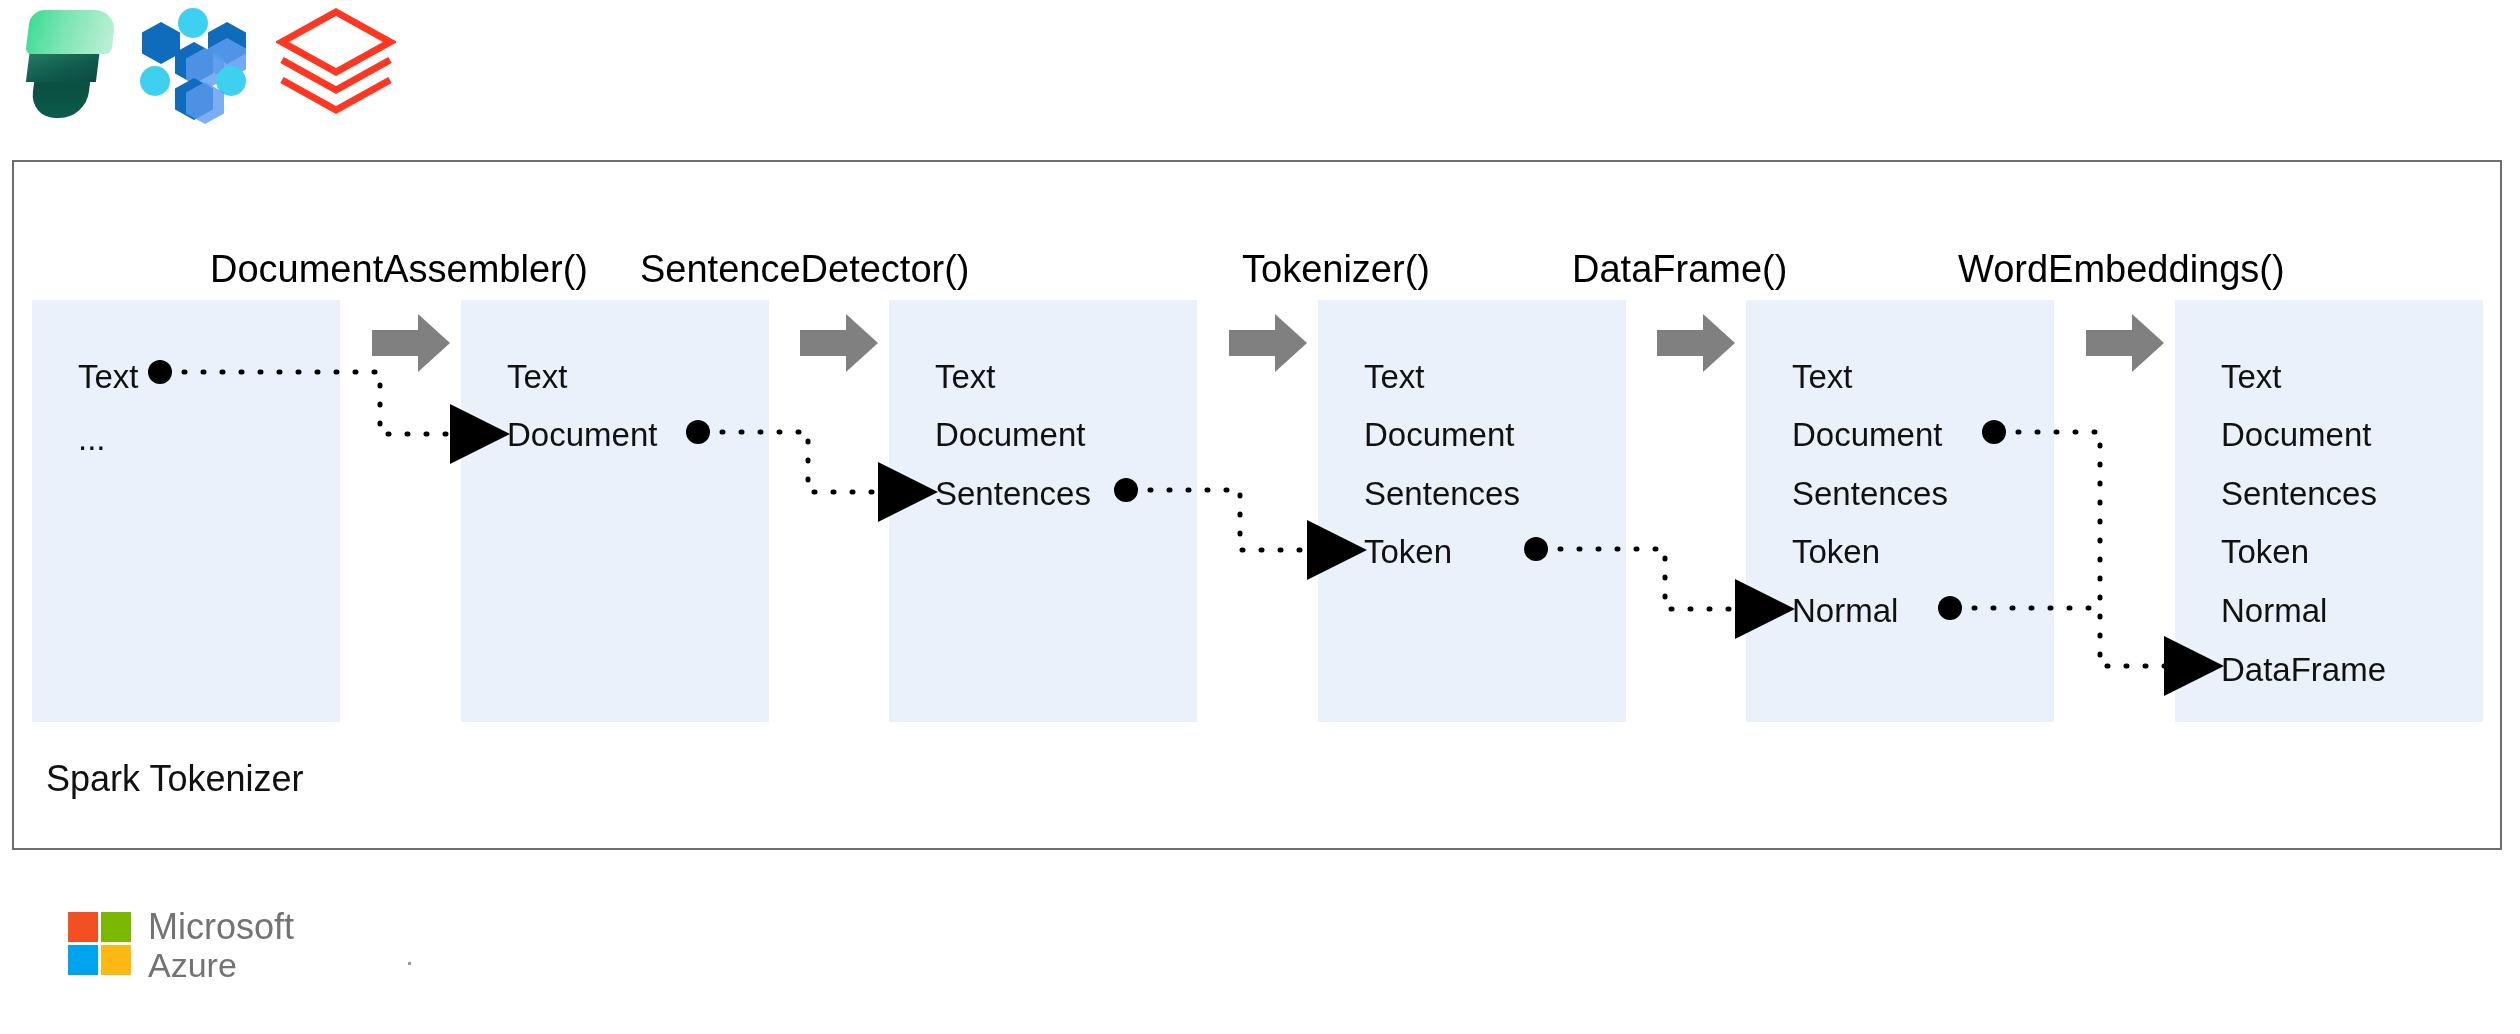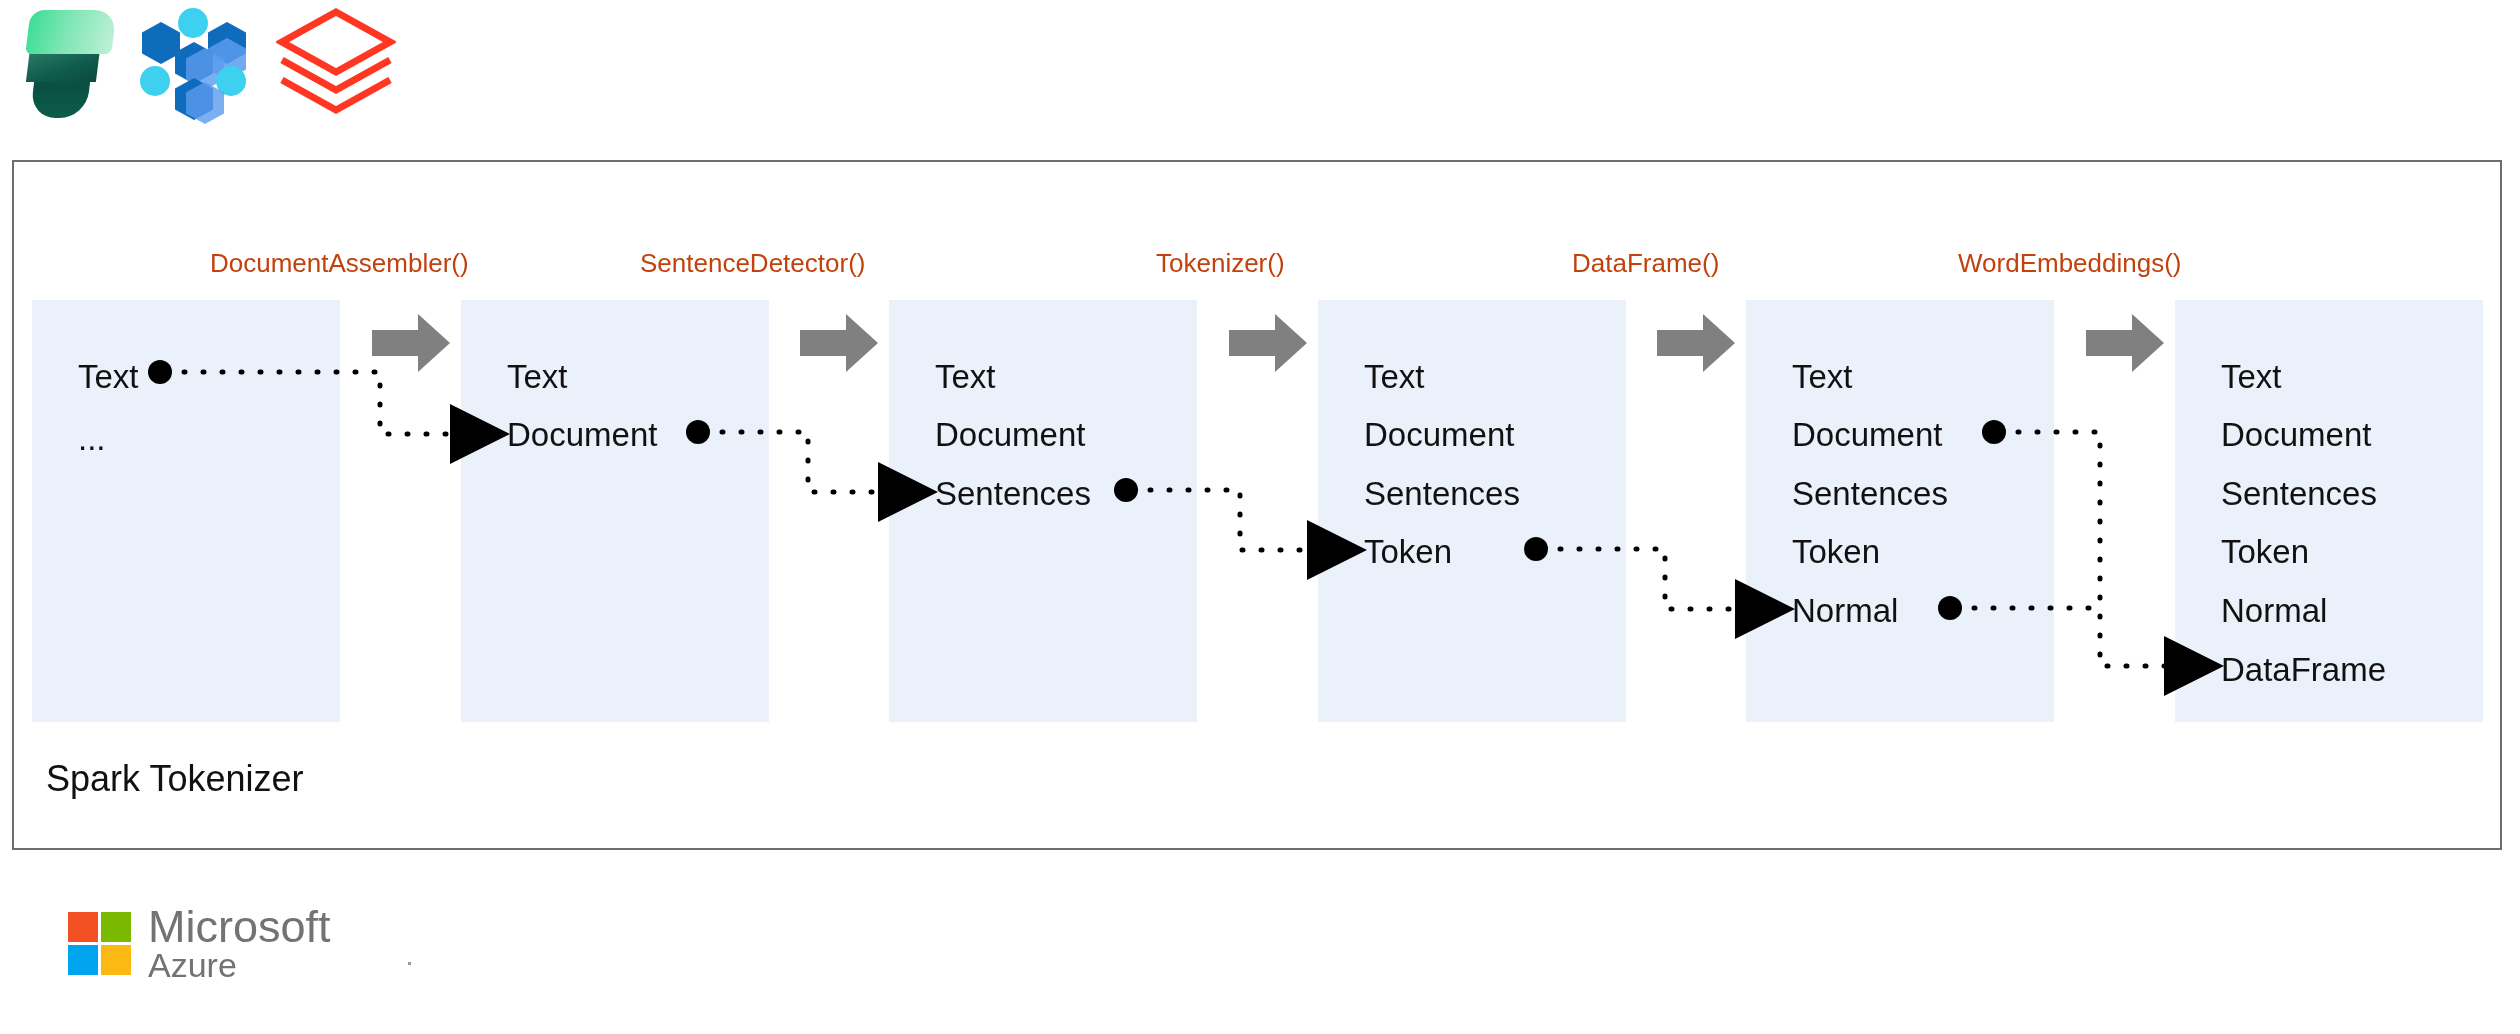--- a/index.html
+++ b/index.html
@@ -30,37 +30,37 @@
       clip-path:polygon(50% 0%,100% 25%,100% 75%,50% 100%,0% 75%,0% 25%);}
   .circ{position:absolute;width:30px;height:30px;border-radius:50%;}
 
   
   #databricks-logo{left:268px;width:120px;height:120px;}
 
   
   #pipeline-frame{position:absolute;left:12px;top:160px;width:2490px;height:690px;
       border:2px solid #6e6e6e;background:#fff;box-sizing:border-box;}
 
-  .stage-label{position:absolute;top:248px;font-size:26px;white-space:nowrap;color:#c2410c;}
+  .stage-label{position:absolute;top:248px;font-size:38px;white-space:nowrap;color:#000000;}
 
   .stage-box{position:absolute;top:300px;width:308px;height:422px;background:#eaf1fa;}
 
   .field{position:absolute;font-size:33px;color:#111;white-space:nowrap;line-height:1;}
 
   .big-arrow{position:absolute;top:312px;width:78px;height:62px;}
 
   #spark-label{position:absolute;left:46px;top:758px;font-size:36px;color:#111;}
 
   
   #connectors{position:absolute;left:0;top:0;width:2520px;height:1034px;pointer-events:none;}
 
   
   #azure-logo{position:absolute;left:68px;top:912px;width:320px;height:80px;}
   #azure-logo .sq{position:absolute;width:30px;height:30px;}
-  #azure-logo .ms-text{position:absolute;left:80px;top:-4px;font-size:45px;color:#737373;
+  #azure-logo .ms-text{position:absolute;left:80px;top:-4px;font-size:36px;color:#737373;
       line-height:38px;}
   #azure-logo .az-text{position:absolute;left:80px;top:34px;font-size:34px;color:#737373;
       line-height:38px;}
   #tiny-dot{position:absolute;left:408px;top:962px;width:3px;height:3px;background:#9a9a9a;}
 </style>
 </head>
 <body>
 
 <div id="logo-strip">
 
@@ -91,21 +91,21 @@
         <polyline points="6,76 60,106 114,76"></polyline>
       </g>
     </svg>
   </div>
 </div>
 
 <div id="pipeline-frame"></div>
 
 <div class="stage-label" style="left:210px">DocumentAssembler()</div>
 <div class="stage-label" style="left:640px">SentenceDetector()</div>
-<div class="stage-label" style="left:1156px">Tokenizer()</div>
+<div class="stage-label" style="left:1242px">Tokenizer()</div>
 <div class="stage-label" style="left:1572px">DataFrame()</div>
 <div class="stage-label" style="left:1958px">WordEmbeddings()</div>
 
 <div class="stage-box" style="left:32px"></div>
 <div class="stage-box" style="left:461px"></div>
 <div class="stage-box" style="left:889px"></div>
 <div class="stage-box" style="left:1318px"></div>
 <div class="stage-box" style="left:1746px"></div>
 <div class="stage-box" style="left:2175px"></div>
 

